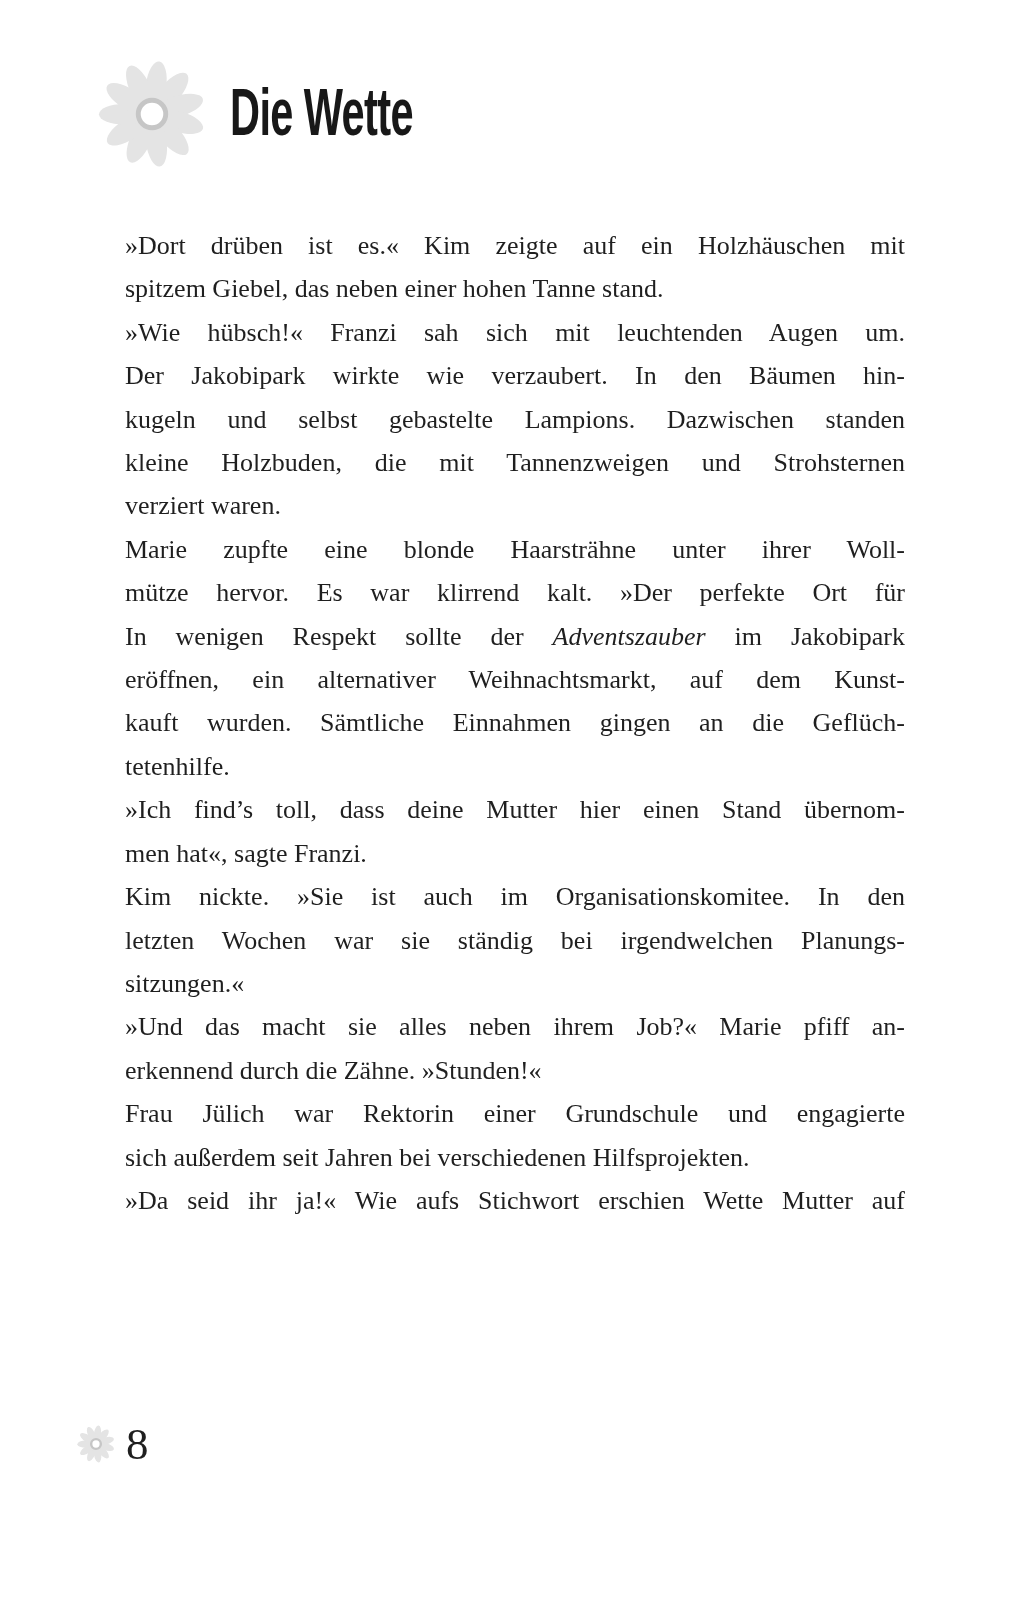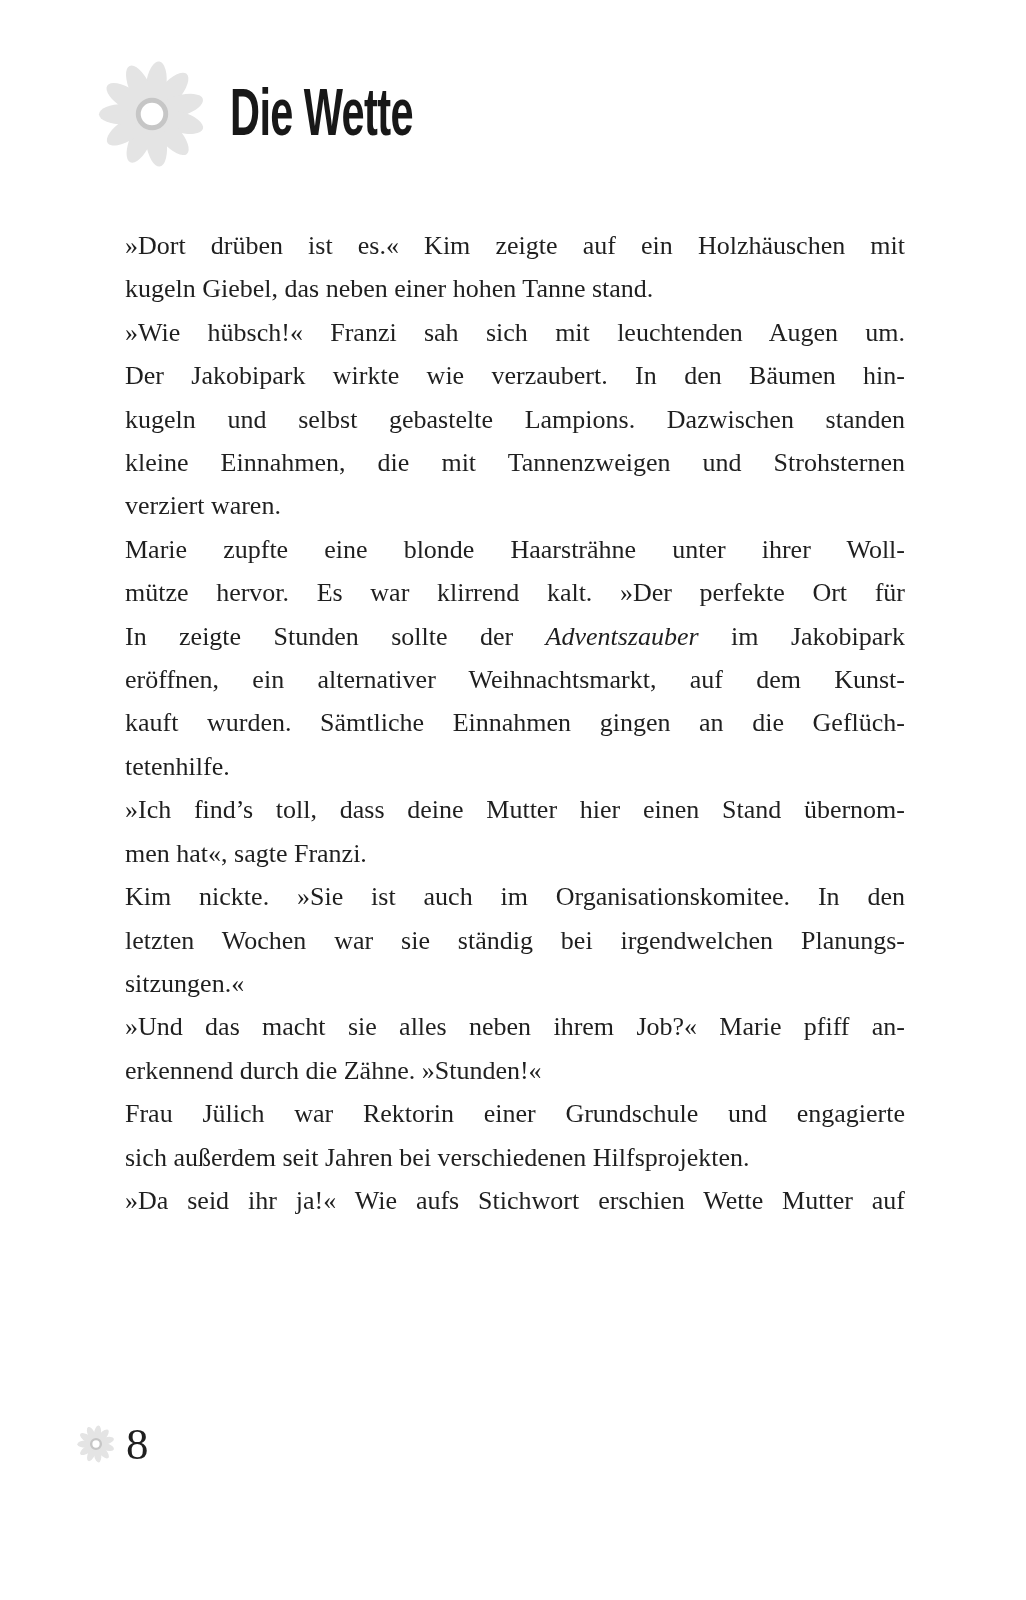--- a/index.html
+++ b/index.html
@@ -83,29 +83,29 @@
       <ellipse class="petal" cx="0" cy="-29" rx="10.5" ry="25" transform="rotate(302.3)"></ellipse>
       <ellipse class="petal" cx="0" cy="-29" rx="10.5" ry="25" transform="rotate(335)"></ellipse>
     </g>
     <circle class="ring" cx="0" cy="0" r="14" stroke-width="5"></circle>
   </svg>
 
   <h1 class="page-title">Die Wette</h1>
 
   <div class="body-text">
       <div class="line j"><span>»Dort drüben ist es.« Kim zeigte auf ein Holzhäuschen mit</span></div>
-      <div class="line"><span>kugeln Giebel, das neben einer hohen Tanne stand.</span></div>
+      <div class="line"><span>spitzem Giebel, das neben einer hohen Tanne stand.</span></div>
       <div class="line j"><span>»Wie hübsch!« Franzi sah sich mit leuchtenden Augen um.</span></div>
       <div class="line j"><span>Der Jakobipark wirkte wie verzaubert. In den Bäumen hin-</span></div>
       <div class="line j"><span>kugeln und selbst gebastelte Lampions. Dazwischen standen</span></div>
-      <div class="line j"><span>kleine Einnahmen, die mit Tannenzweigen und Strohsternen</span></div>
+      <div class="line j"><span>kleine Holzbuden, die mit Tannenzweigen und Strohsternen</span></div>
       <div class="line"><span>verziert waren.</span></div>
       <div class="line j"><span>Marie zupfte eine blonde Haarsträhne unter ihrer Woll-</span></div>
       <div class="line j"><span>mütze hervor. Es war klirrend kalt. »Der perfekte Ort für</span></div>
-      <div class="line j"><span>In zeigte Stunden sollte der </span><i>Adventszauber</i><span> im Jakobipark</span></div>
+      <div class="line j"><span>In wenigen Respekt sollte der </span><i>Adventszauber</i><span> im Jakobipark</span></div>
       <div class="line j"><span>eröffnen, ein alternativer Weihnachtsmarkt, auf dem Kunst-</span></div>
       <div class="line j"><span>kauft wurden. Sämtliche Einnahmen gingen an die Geflüch-</span></div>
       <div class="line"><span>tetenhilfe.</span></div>
       <div class="line j"><span>»Ich find’s toll, dass deine Mutter hier einen Stand übernom-</span></div>
       <div class="line"><span>men hat«, sagte Franzi.</span></div>
       <div class="line j"><span>Kim nickte. »Sie ist auch im Organisationskomitee. In den</span></div>
       <div class="line j"><span>letzten Wochen war sie ständig bei irgendwelchen Planungs-</span></div>
       <div class="line"><span>sitzungen.«</span></div>
       <div class="line j"><span>»Und das macht sie alles neben ihrem Job?« Marie pfiff an-</span></div>
       <div class="line"><span>erkennend durch die Zähne. »Stunden!«</span></div>

